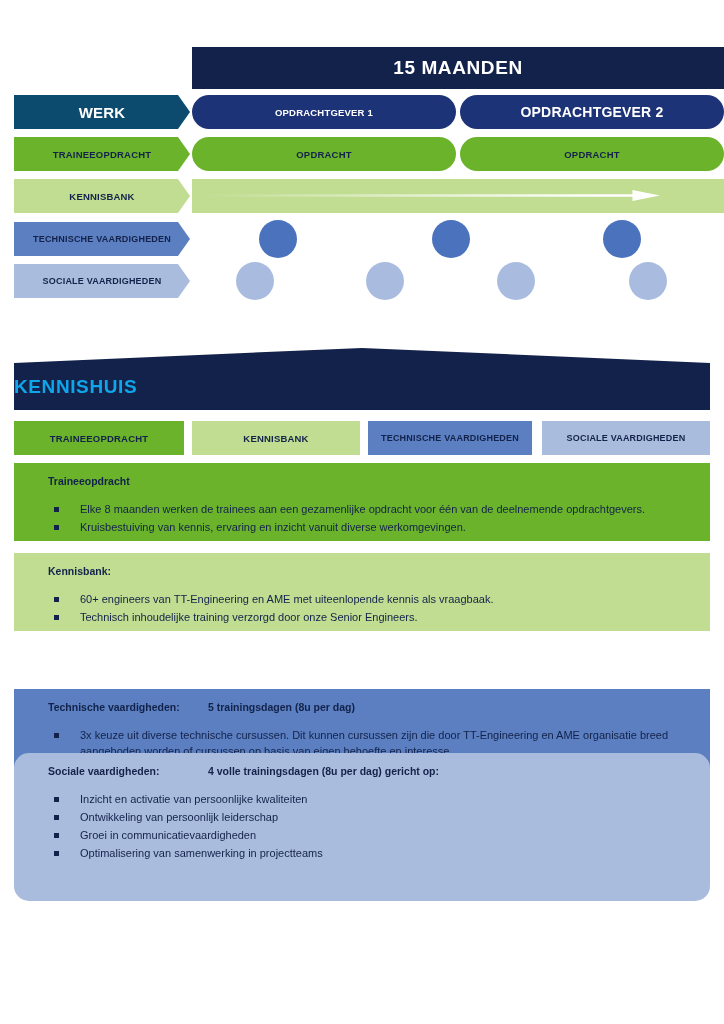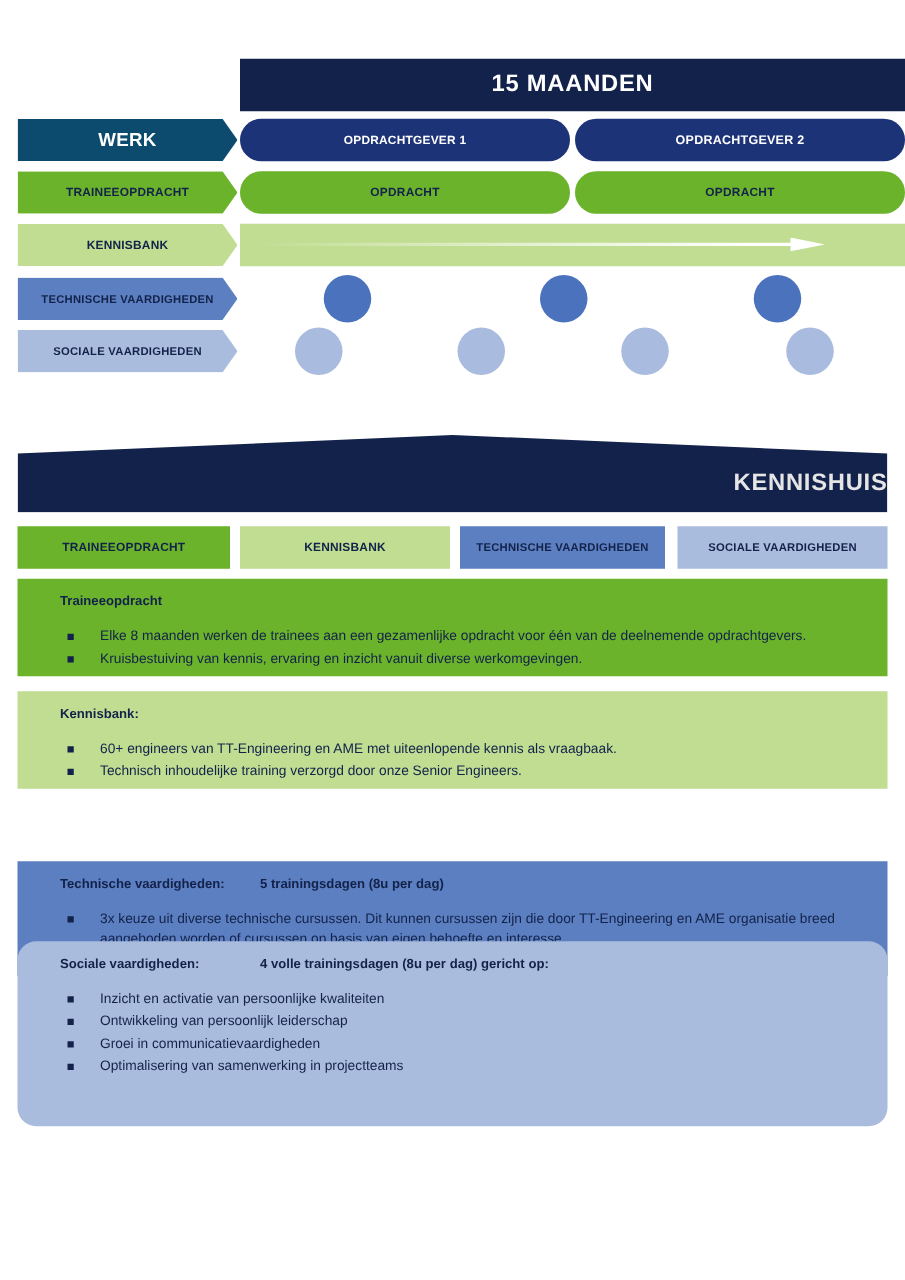--- a/index.html
+++ b/index.html
@@ -51,21 +51,21 @@
     font-size: 19px; font-weight: bold; letter-spacing: .6px;
   }
 
   .row-label-werk   { left:14px; top:95px;  width:176px; height:34px; background:#0c4a6e; color:#ffffff; font-size:15px; }
   .row-label-tr     { left:14px; top:137px; width:176px; height:34px; background:#6bb32b; color:#13224a; font-size:9.5px; }
   .row-label-kb     { left:14px; top:179px; width:176px; height:34px; background:#c0dd92; color:#13224a; font-size:9.5px; }
   .row-label-tv     { left:14px; top:222px; width:176px; height:34px; background:#5b7fc0; color:#13224a; font-size:9px; }
   .row-label-sv     { left:14px; top:264px; width:176px; height:34px; background:#aabcdd; color:#13224a; font-size:9px; }
 
   .seg-og1-work { left:192px; top:95px;  width:264px; height:34px; background:#1d3377; color:#fff;     font-size:9.5px; }
-  .seg-og2-work { left:460px; top:95px;  width:264px; height:34px; background:#1d3377; color:#fff;     font-size:10px; }
+  .seg-og2-work { left:460px; top:95px;  width:264px; height:34px; background:#1d3377; color:#fff;     font-size:14px; }
   .seg-og1-opdr { left:192px; top:137px; width:264px; height:34px; background:#6bb32b; color:#13224a;  font-size:9.5px; }
   .seg-og2-opdr { left:460px; top:137px; width:264px; height:34px; background:#6bb32b; color:#13224a;  font-size:9.5px; }
 
   #kennisbank-track {
     position: absolute;
     left: 192px; top: 179px; width: 532px; height: 34px;
     background: #c0dd92;
     overflow: hidden;
   }
   #kennisbank-arrow {
@@ -78,24 +78,24 @@
 
   .dot { position:absolute; border-radius:50%; }
   .dot-tech   { width:38px; height:38px; background:#4a72bd; top:220px; }
   .dot-social { width:38px; height:38px; background:#a9bcdf; top:262px; }
 
   
   #roof {
     position: absolute;
     left: 14px; top: 348px; width: 696px; height: 62px;
     background: #13224a;
-    color: #e5e5e5;
+    color: #0ea5e9;
     -webkit-clip-path: polygon(0 24%, 50% 0, 100% 24%, 100% 100%, 0 100%);
     clip-path: polygon(0 24%, 50% 0, 100% 24%, 100% 100%, 0 100%);
-    display: flex; align-items: flex-end; justify-content: flex-end;
+    display: flex; align-items: flex-end; justify-content: flex-start;
   }
   #roof-title {
     font-size: 19px; font-weight: bold; letter-spacing: .6px;
     padding-bottom: 12px;
   }
 
   
   #legend { position:absolute; left:0; top:421px; width:724px; height:34px; }
   .legend-tab {
     position: absolute; top:0; height:34px;

